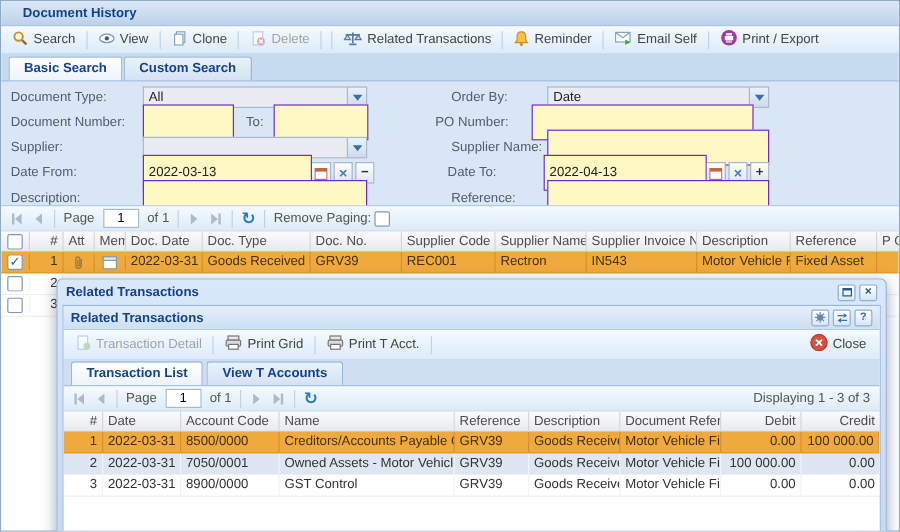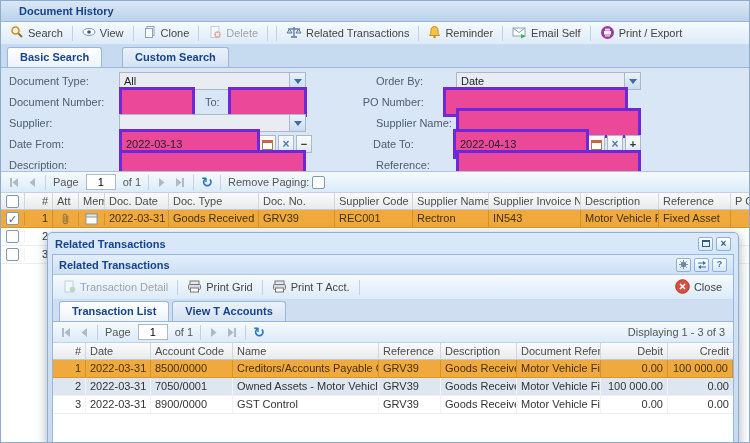--- a/index.html
+++ b/index.html
@@ -15,35 +15,35 @@
   
   .toolbar{height:23px;flex:0 0 23px;display:flex;align-items:center;
     background:linear-gradient(#f5fafe,#dcebf9);border-bottom:1px solid #cbdcee;padding:0 4px;}
   .tbtn{display:flex;align-items:center;gap:4px;padding:2px 5px;color:#444;white-space:nowrap;cursor:default;}
   .tbtn .lbl{line-height:13px;}
   .tsep{width:1px;height:15px;background:#c3d2e2;margin:0 4px;flex:0 0 1px;}
   .disabled{opacity:.45;}
 
   
   .tabstrip{height:23px;flex:0 0 23px;background:#c6daf0;display:flex;align-items:flex-end;
-    padding:2px 4px 0 6px;gap:20px;border-bottom:1px solid #99b7dc;}
+    padding:2px 4px 0 6px;gap:1px;border-bottom:1px solid #99b7dc;}
   .tab{height:20px;line-height:19px;padding:0 12px;font-weight:bold;color:#15428b;
     background:linear-gradient(#eaf2fb,#d4e2f2);border:1px solid #99b7dc;border-bottom:none;
     border-radius:3px 3px 0 0;white-space:nowrap;}
   .tab.active{background:linear-gradient(#ffffff,#edf3fb);}
   .tab.expandbtn{color:#666;display:flex;align-items:center;gap:4px;background:linear-gradient(#f0e6e0,#e6d8d0);border-color:#c2a9a0;}
 
   
   .formpanel{height:104px;flex:0 0 104px;background:#d9e6f5;border-bottom:1px solid #aac4e0;
     padding:3px 0 0 8px;overflow:hidden;}
   .frow{display:flex;align-items:center;height:20px;margin-bottom:1px;}
   .flabel{width:110px;color:#4d5e70;}
   .flabel.r{width:80px;}
   .spacer{width:70px;}
-  .txt{height:30px;background:#ec4899;border:3px solid #6d28d9;color:#222;padding:0 4px;
+  .txt{height:30px;background:#fef9c3;border:1px solid #6d28d9;color:#222;padding:0 4px;
     font-family:inherit;font-size:11px;}
   .combo-text{height:18px;background:#e9edf3;border:1px solid #abb8c8;border-right:none;
     color:#222;padding:1px 4px;line-height:15px;}
   .combo-trigger{width:17px;height:18px;border:1px solid #abb8c8;
     background:linear-gradient(#e9f2fc,#cbdcf0);display:flex;align-items:center;justify-content:center;}
   .ct-caret{width:0;height:0;border-left:4px solid transparent;border-right:4px solid transparent;border-top:5px solid #3a6ea5;}
   .mini-btn{width:16px;height:18px;border:1px solid #abb8c8;margin-left:2px;
     background:linear-gradient(#fdfefe,#dde8f3);display:flex;align-items:center;justify-content:center;
     color:#333;font-weight:bold;line-height:1;}
   .mini-btn.cal{margin-left:0;border-left:none;}

